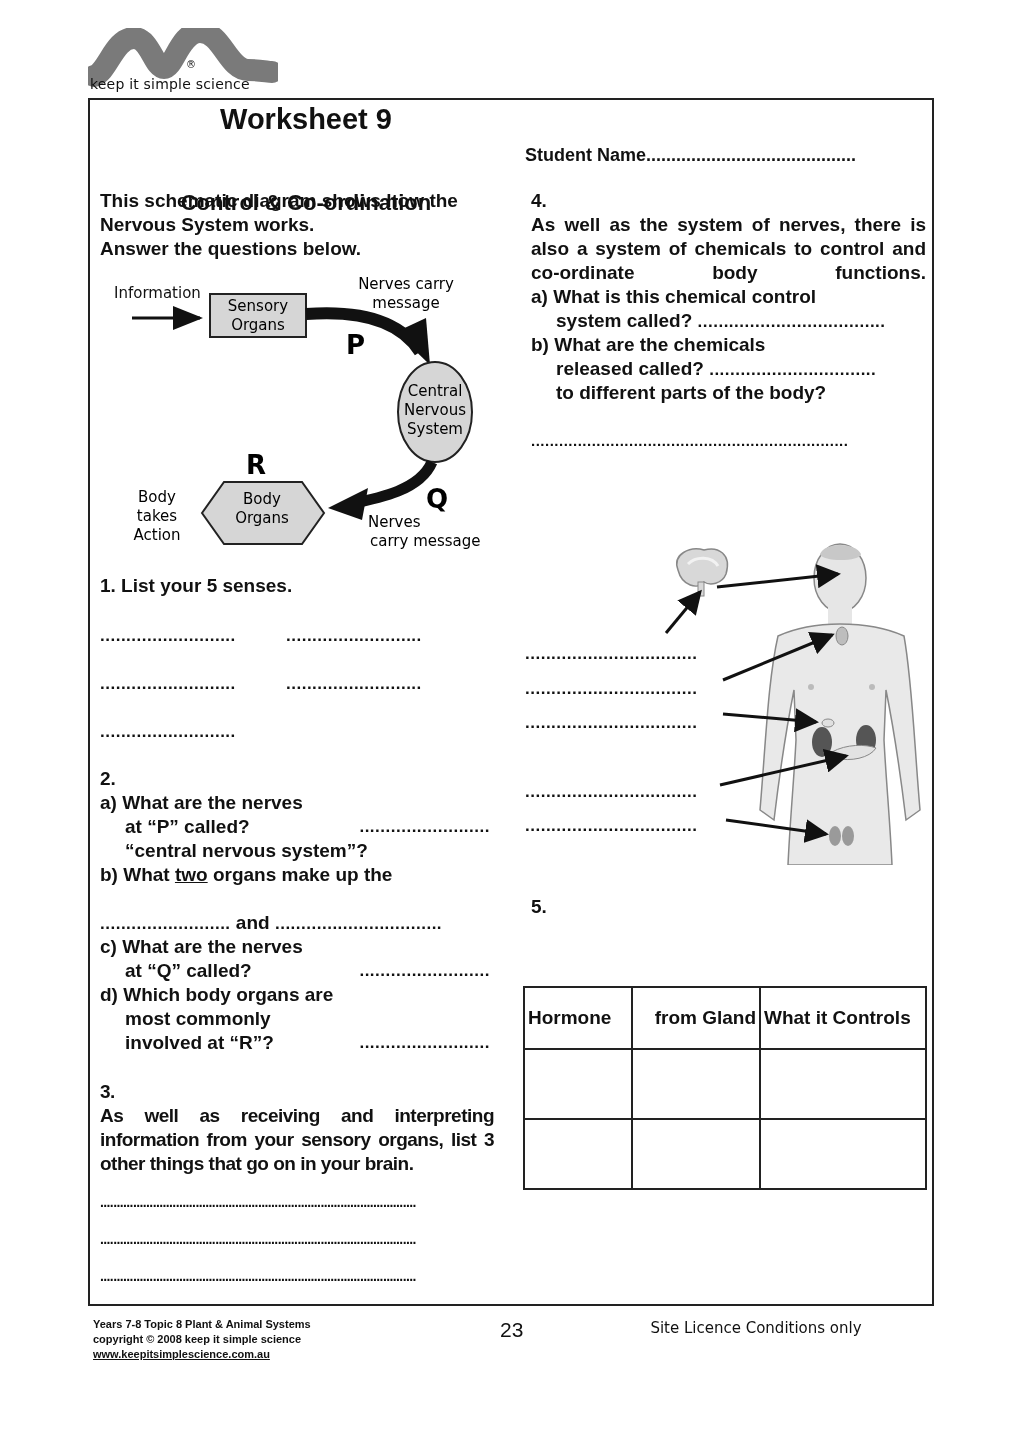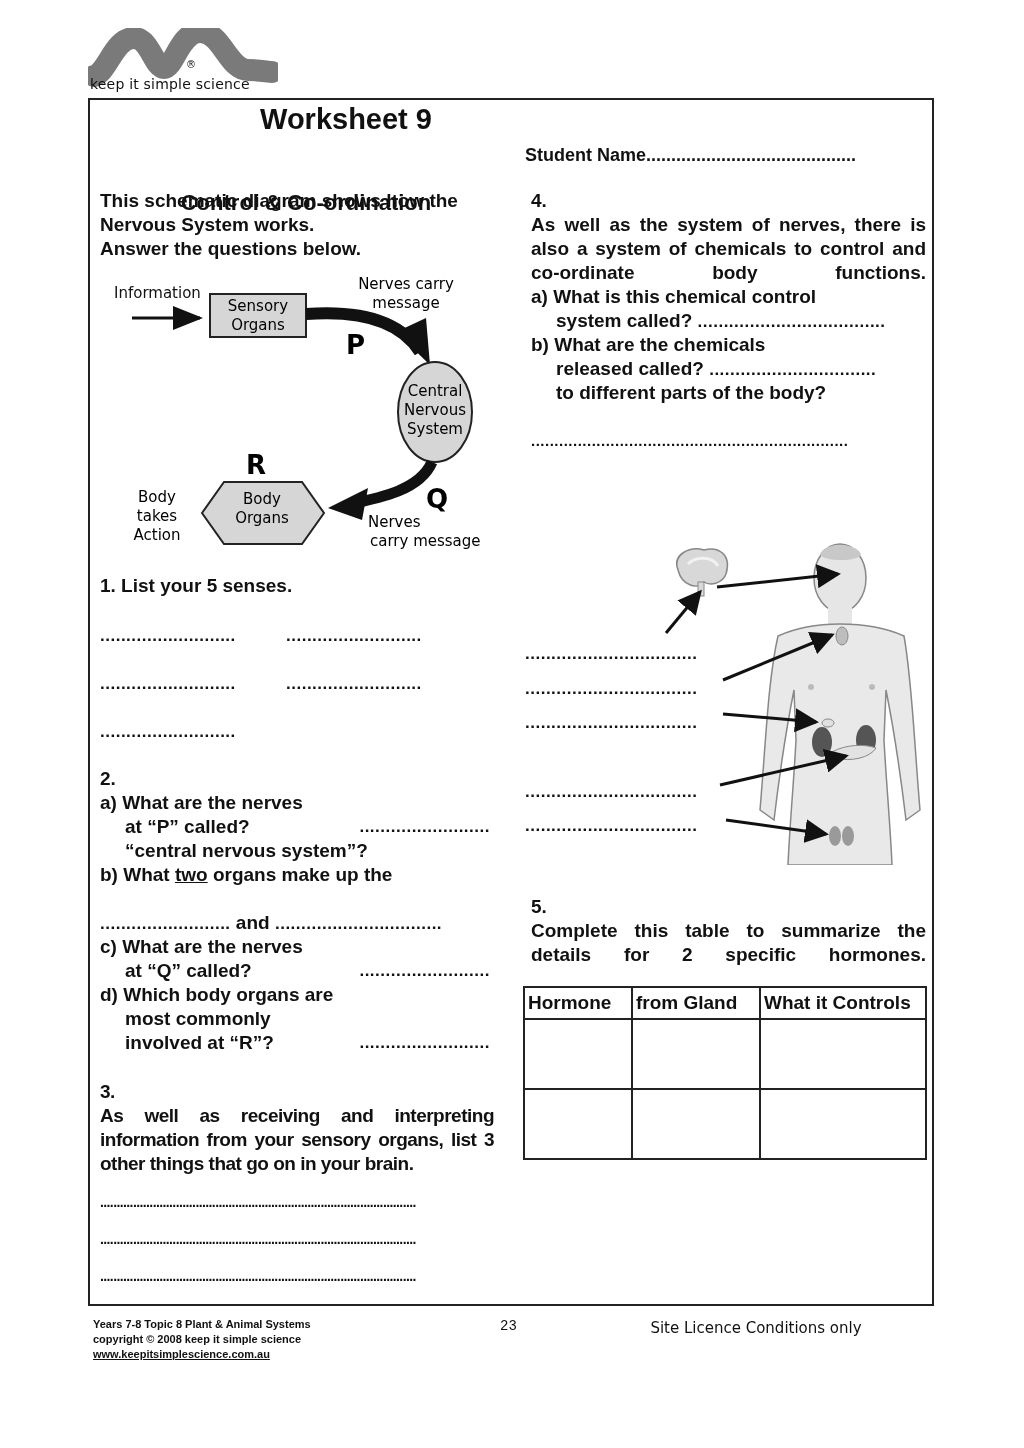--- a/index.html
+++ b/index.html
@@ -1,45 +1,45 @@
 <!DOCTYPE html>
 <html><head>
 <meta charset="utf-8">
 <style>
   html, body { margin: 0; padding: 0; background: #ffffff; }
   body { width: 1024px; height: 1448px; position: relative; overflow: hidden; font-family: "Liberation Sans", sans-serif; color: #111; }
   .abs { position: absolute; }
   .logo { left: 88px; top: 28px; width: 190px; height: 68px; }
   .logo-text { left: 90px; top: 76px; font-family: "DejaVu Sans", sans-serif; font-size: 14px; color: #111; letter-spacing: 0.2px; }
   .frame { left: 88px; top: 98px; width: 846px; height: 1208px; border: 2px solid #222; box-sizing: border-box; }
-  .title { left: 90px; top: 103px; width: 432px; text-align: center; font-weight: bold; font-size: 29px; padding-left: 40px; }
+  .title { left: 90px; top: 103px; width: 432px; text-align: center; font-weight: bold; font-size: 29px; }
   .subtitle { left: 90px; top: 142px; width: 432px; text-align: center; font-weight: bold; font-size: 22px; margin-top: 48px; }
   .student { left: 525px; top: 145px; font-weight: bold; font-size: 18px; white-space: nowrap; }
   .t18 { font-weight: bold; font-size: 19px; line-height: 24px; }
   .intro { left: 100px; top: 189px; width: 400px; }
   .dots { font-weight: bold; font-size: 17px; letter-spacing: 0.5px; white-space: nowrap; overflow: hidden; }
   .q1 { left: 100px; top: 574px; }
   .q2 { left: 100px; top: 767px; width: 400px; }
   .q2 .row { position: relative; height: 24px; white-space: nowrap; }
   .q2 .ind { padding-left: 25px; }
   .q2 .right { position: absolute; right: 10px; top: 0; }
   .q3 { left: 100px; top: 1080px; width: 394px; text-align: justify; letter-spacing: -0.5px; }
   .q3 p { margin: 0; }
   .q4 { left: 531px; top: 189px; width: 395px; }
   .q4 .row { position: relative; white-space: nowrap; height: 24px; }
   .q4 .ind { padding-left: 25px; }
   .just { text-align: justify; text-align-last: justify; }
   .q5 { left: 531px; top: 895px; width: 395px; }
   table.hormone { position: absolute; left: 523px; top: 986px; width: 404px; border-collapse: collapse; }
   table.hormone th, table.hormone td { border: 2px solid #222; font-size: 19px; font-weight: bold; }
-  table.hormone th { height: 28px; padding: 1px 3px; text-align: left; white-space: nowrap; }
+  table.hormone th { height: 28px; padding: 16px 3px; text-align: left; white-space: nowrap; }
   table.hormone td { height: 66px; }
   .footer-left { left: 93px; top: 1317px; font-size: 11px; font-weight: bold; line-height: 15px; font-family: "Liberation Sans", sans-serif; }
   .footer-left a { color: #111; text-decoration: underline; }
-  .page-num { left: 500px; top: 1318px; font-size: 14px; font-family: Liberation Mono, monospace; }
+  .page-num { left: 500px; top: 1318px; font-size: 21px; font-family: Liberation Sans, sans-serif; }
   .footer-right { left: 570px; top: 1319px; width: 372px; text-align: center; font-size: 15px; line-height: 19px; font-family: "DejaVu Sans", sans-serif; }
   svg text { font-family: "DejaVu Sans", sans-serif; }
 </style>
 </head>
 <body>
 
 <svg class="abs logo" viewBox="0 0 190 68">
   <path d="M6 48 C 20 44, 26 10, 46 10 C 62 10, 66 40, 76 40 C 86 40, 92 4, 112 4 C 134 4, 140 42, 160 42 C 172 42, 180 44, 184 44" fill="none" stroke="#7a7a7a" stroke-width="22" stroke-linecap="round" stroke-linejoin="round"></path>
   <text x="98" y="40" font-size="10" fill="#111">®</text>
 </svg>
@@ -175,27 +175,26 @@
   <line x1="6" y1="93" x2="40" y2="52" stroke="#111" stroke-width="3" marker-end="url(#arrBig)"></line>
   <line x1="57" y1="47" x2="178" y2="34" stroke="#111" stroke-width="3" marker-end="url(#arrBig)"></line>
   <line x1="63" y1="140" x2="172" y2="95" stroke="#111" stroke-width="3" marker-end="url(#arrBig)"></line>
   <line x1="63" y1="174" x2="156" y2="182" stroke="#111" stroke-width="3" marker-end="url(#arrBig)"></line>
   <line x1="60" y1="245" x2="186" y2="216" stroke="#111" stroke-width="3" marker-end="url(#arrBig)"></line>
   <line x1="66" y1="280" x2="166" y2="294" stroke="#111" stroke-width="3" marker-end="url(#arrBig)"></line>
 </svg>
 
 <div class="abs t18 q5">
   <div>5.</div>
-  <div class="just">Complete this table to summarize the details for 2 specific hormones.</div>
 </div>
 <table class="hormone">
   <thead>
     <tr>
       <th style="width:100px;">Hormone</th>
-      <th style="width:120px;">from Gland</th>
+      <th style="width:120px;text-align:right;">from Gland</th>
       <th>What it Controls</th>
     </tr>
   </thead>
   <tbody>
     <tr>
       <td></td>
       <td></td>
       <td></td>
     </tr>
     <tr>

